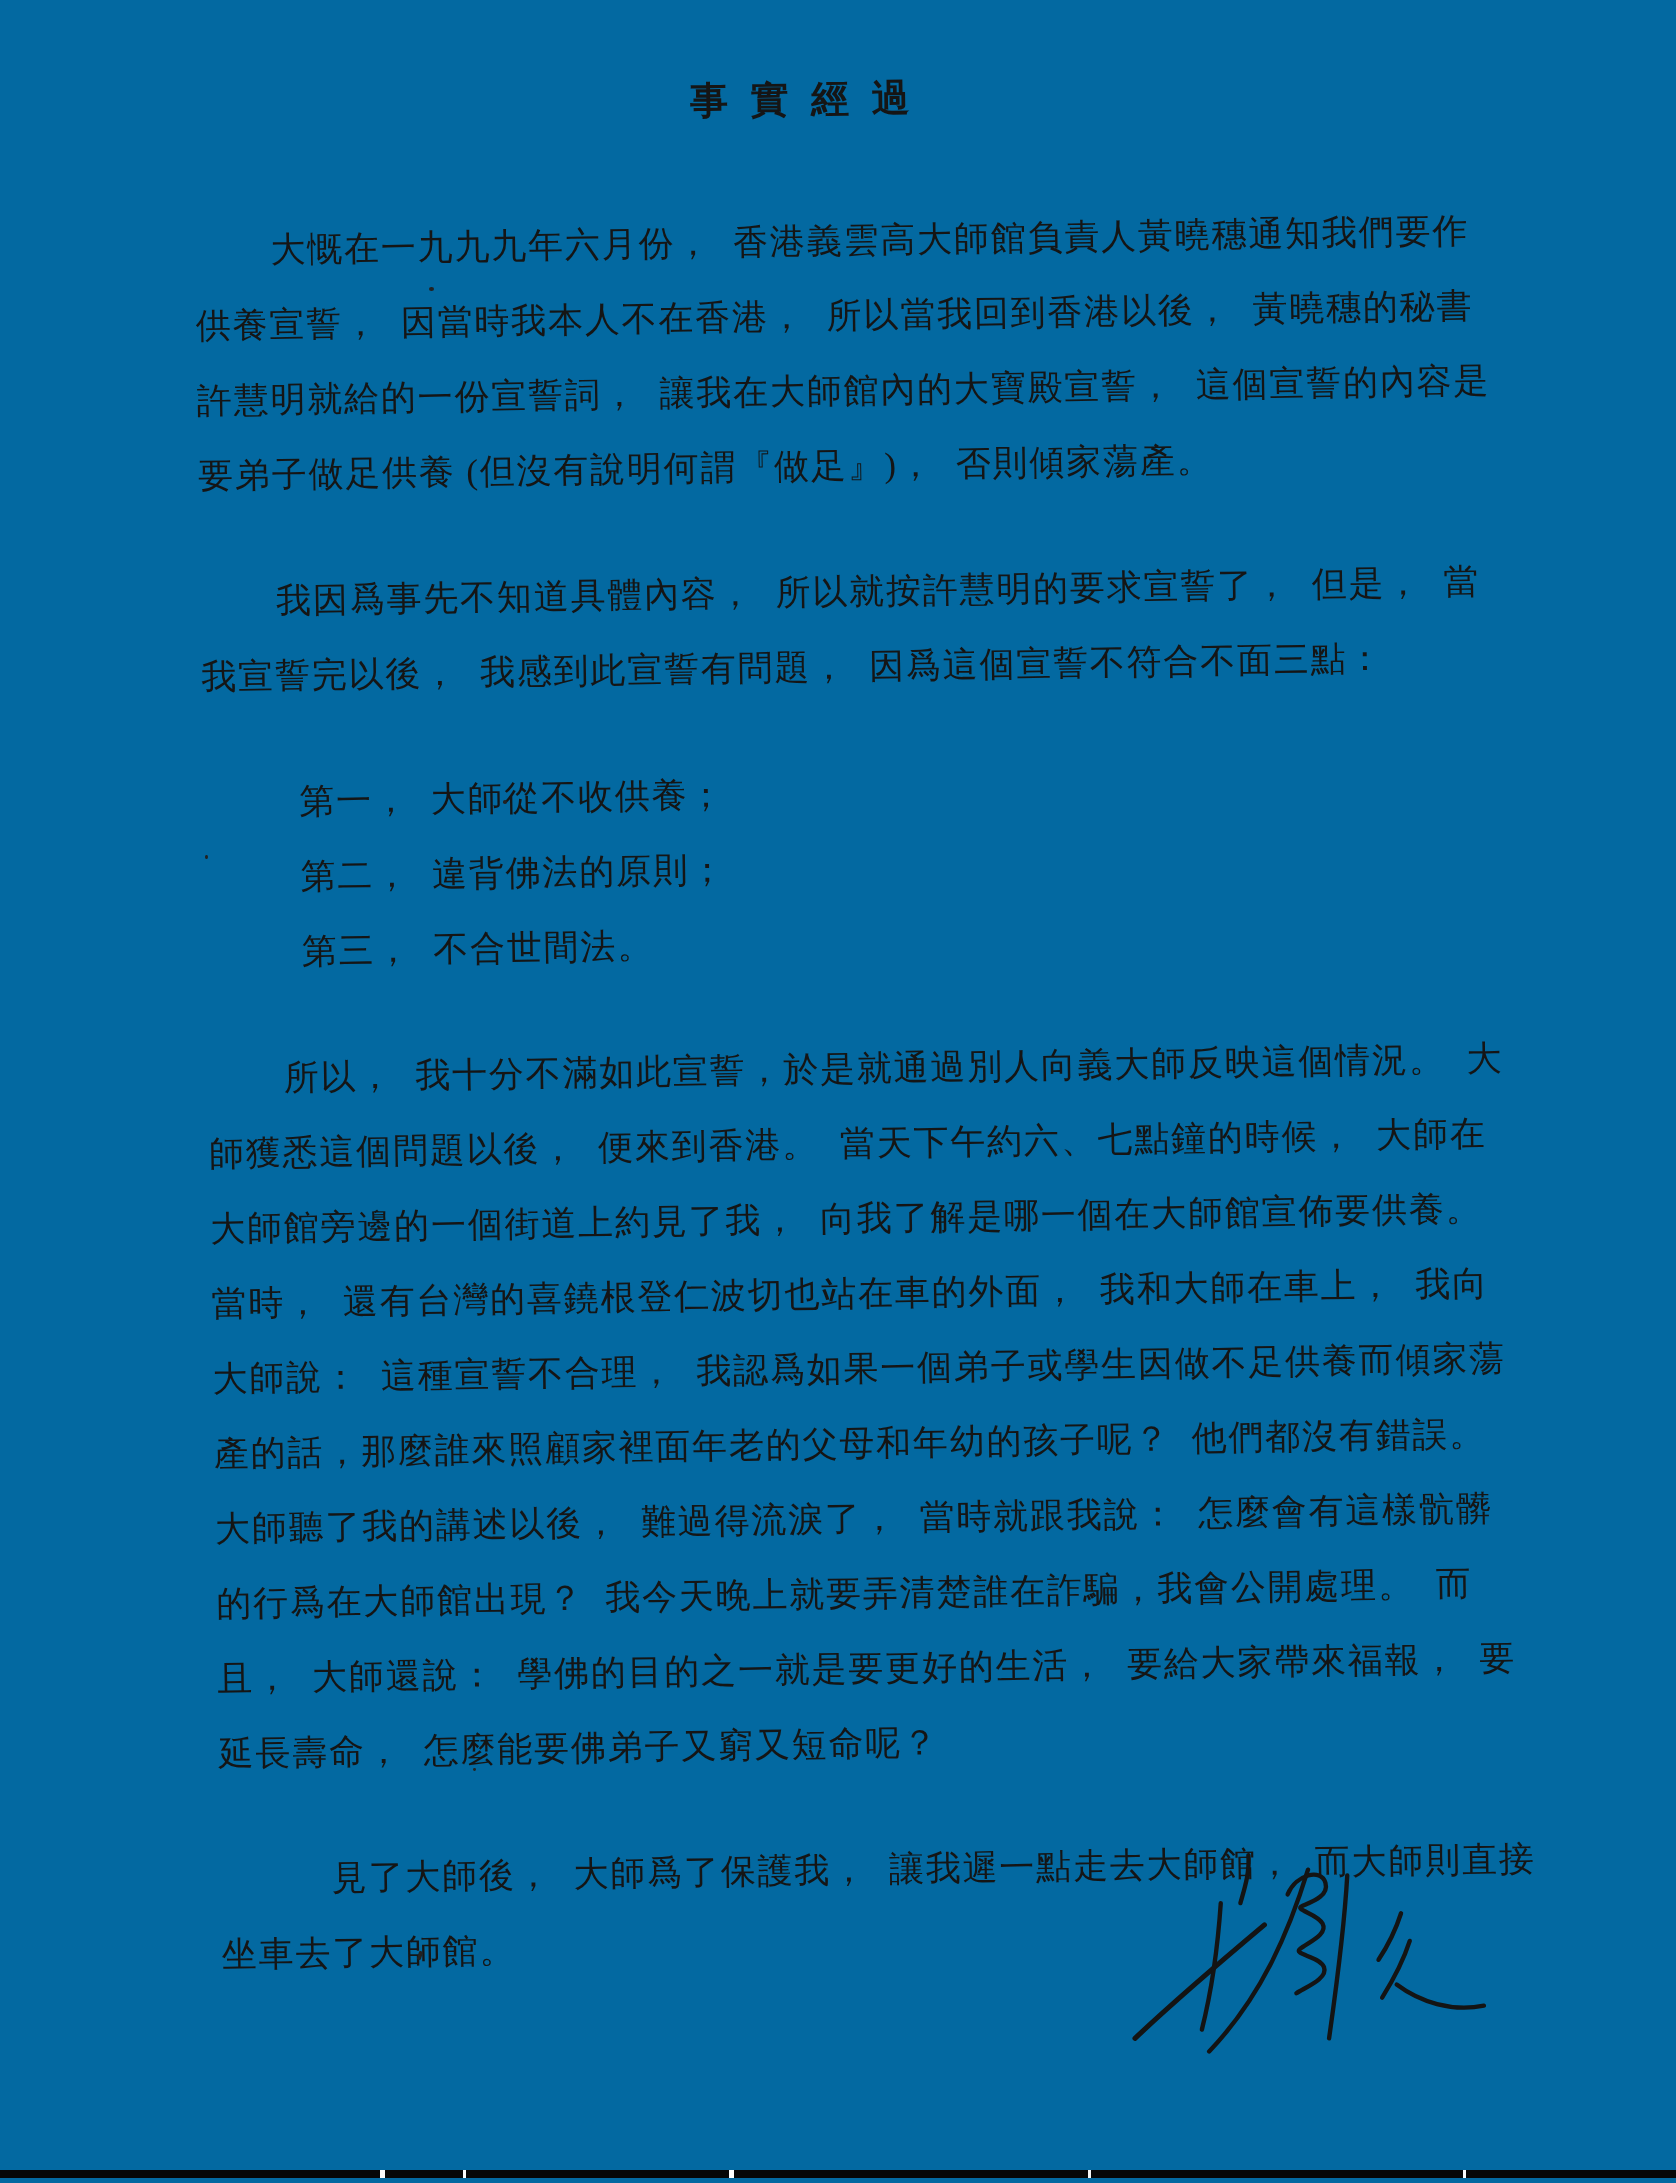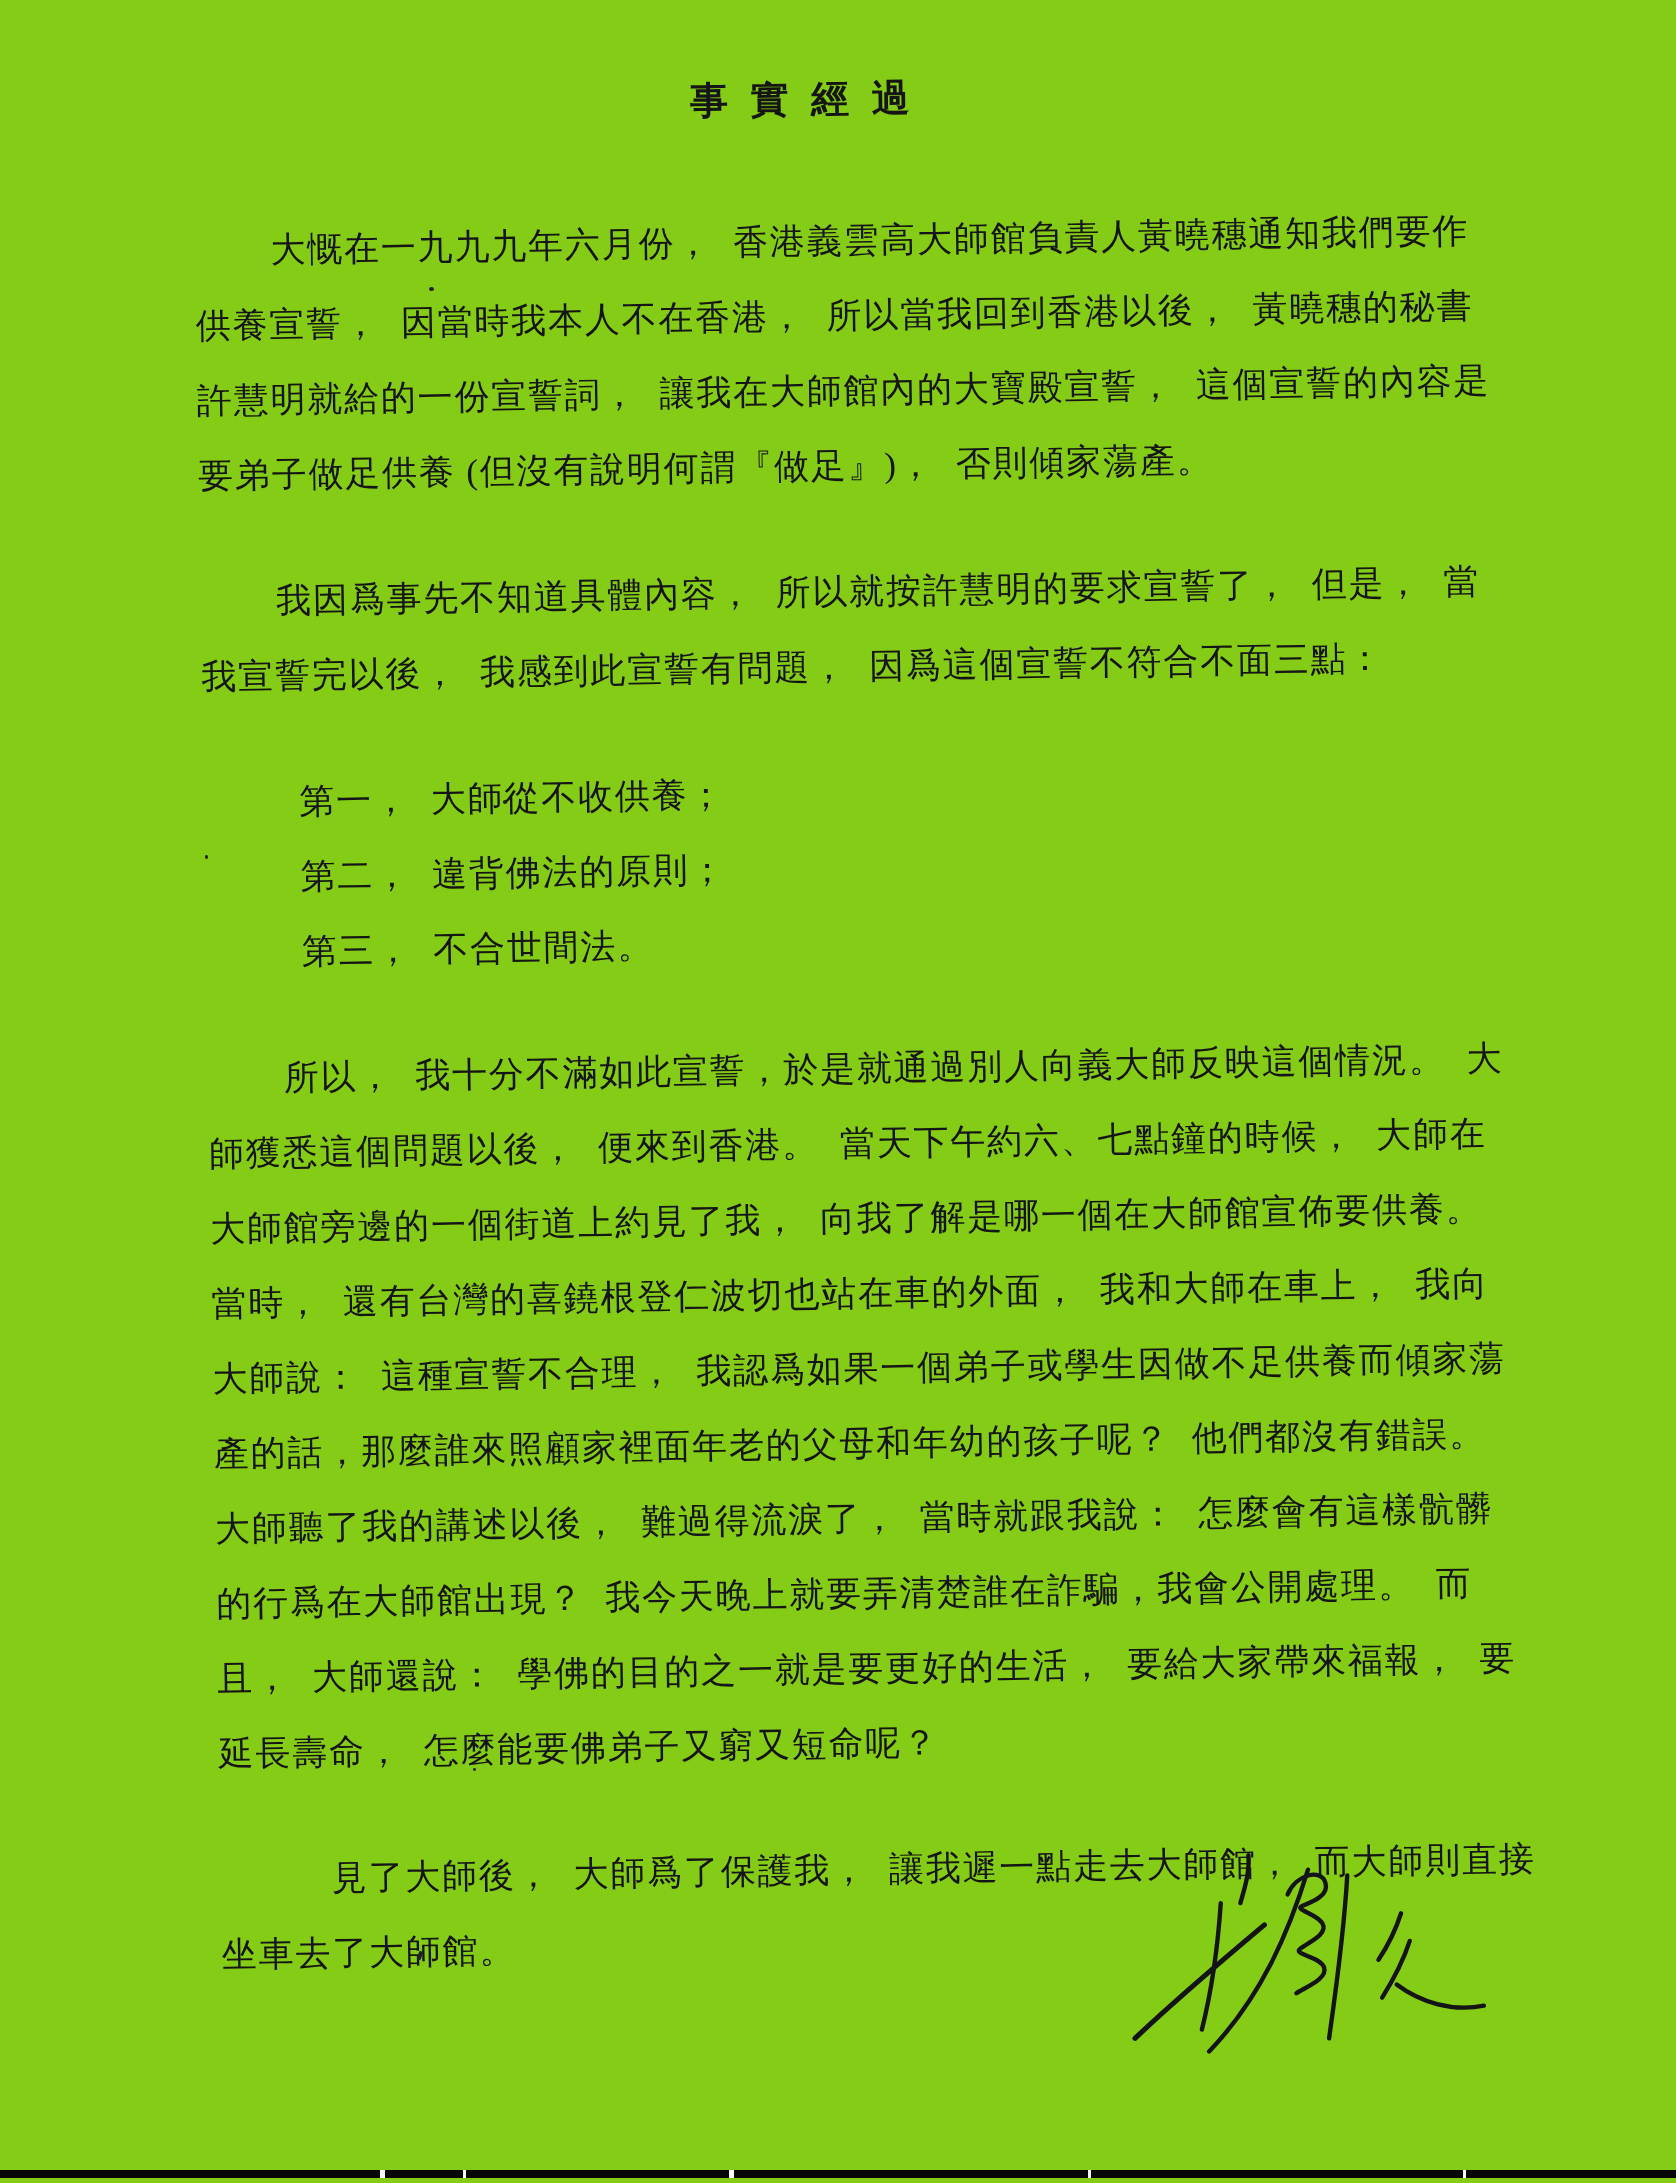--- a/index.html
+++ b/index.html
@@ -1,19 +1,19 @@
 <!DOCTYPE html>
 <html style="font-size:11.6px"><head>
 <meta charset="utf-8">
 <style>
   html,body{margin:0;padding:0;background:#e8e8e8;}
   .page{
     position:relative;
     width:1676px;height:2183px;
-    background:#84cc16;
+    background:#0369a1;
     overflow:hidden;
     font-family:"Liberation Serif","DejaVu Serif",serif;
     color:#151515;
   }
   
   .content{
     position:absolute;
     left:208px;top:0;
     width:1317px;
     transform:rotate(-0.92deg);

